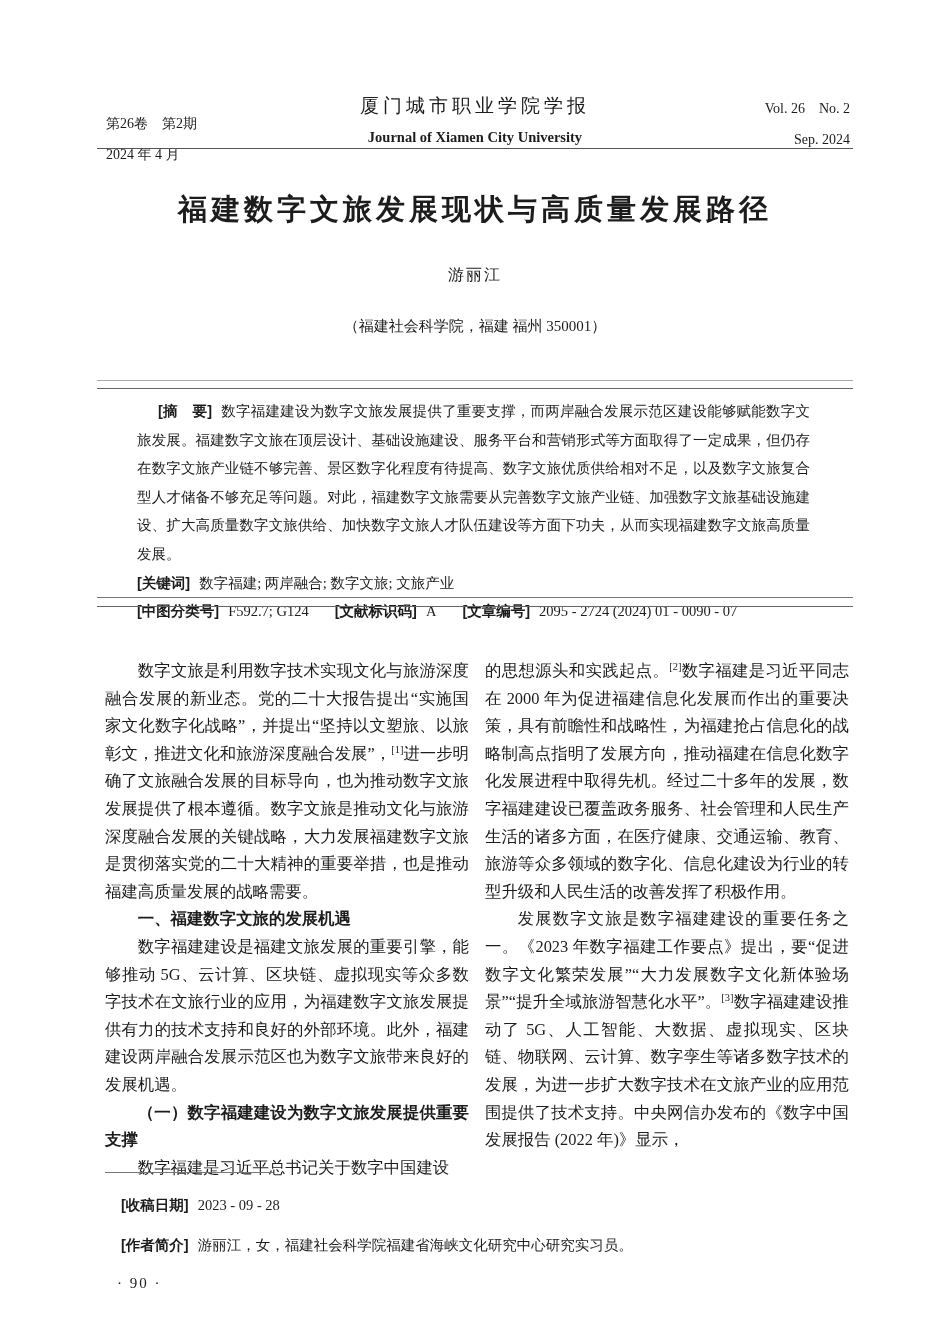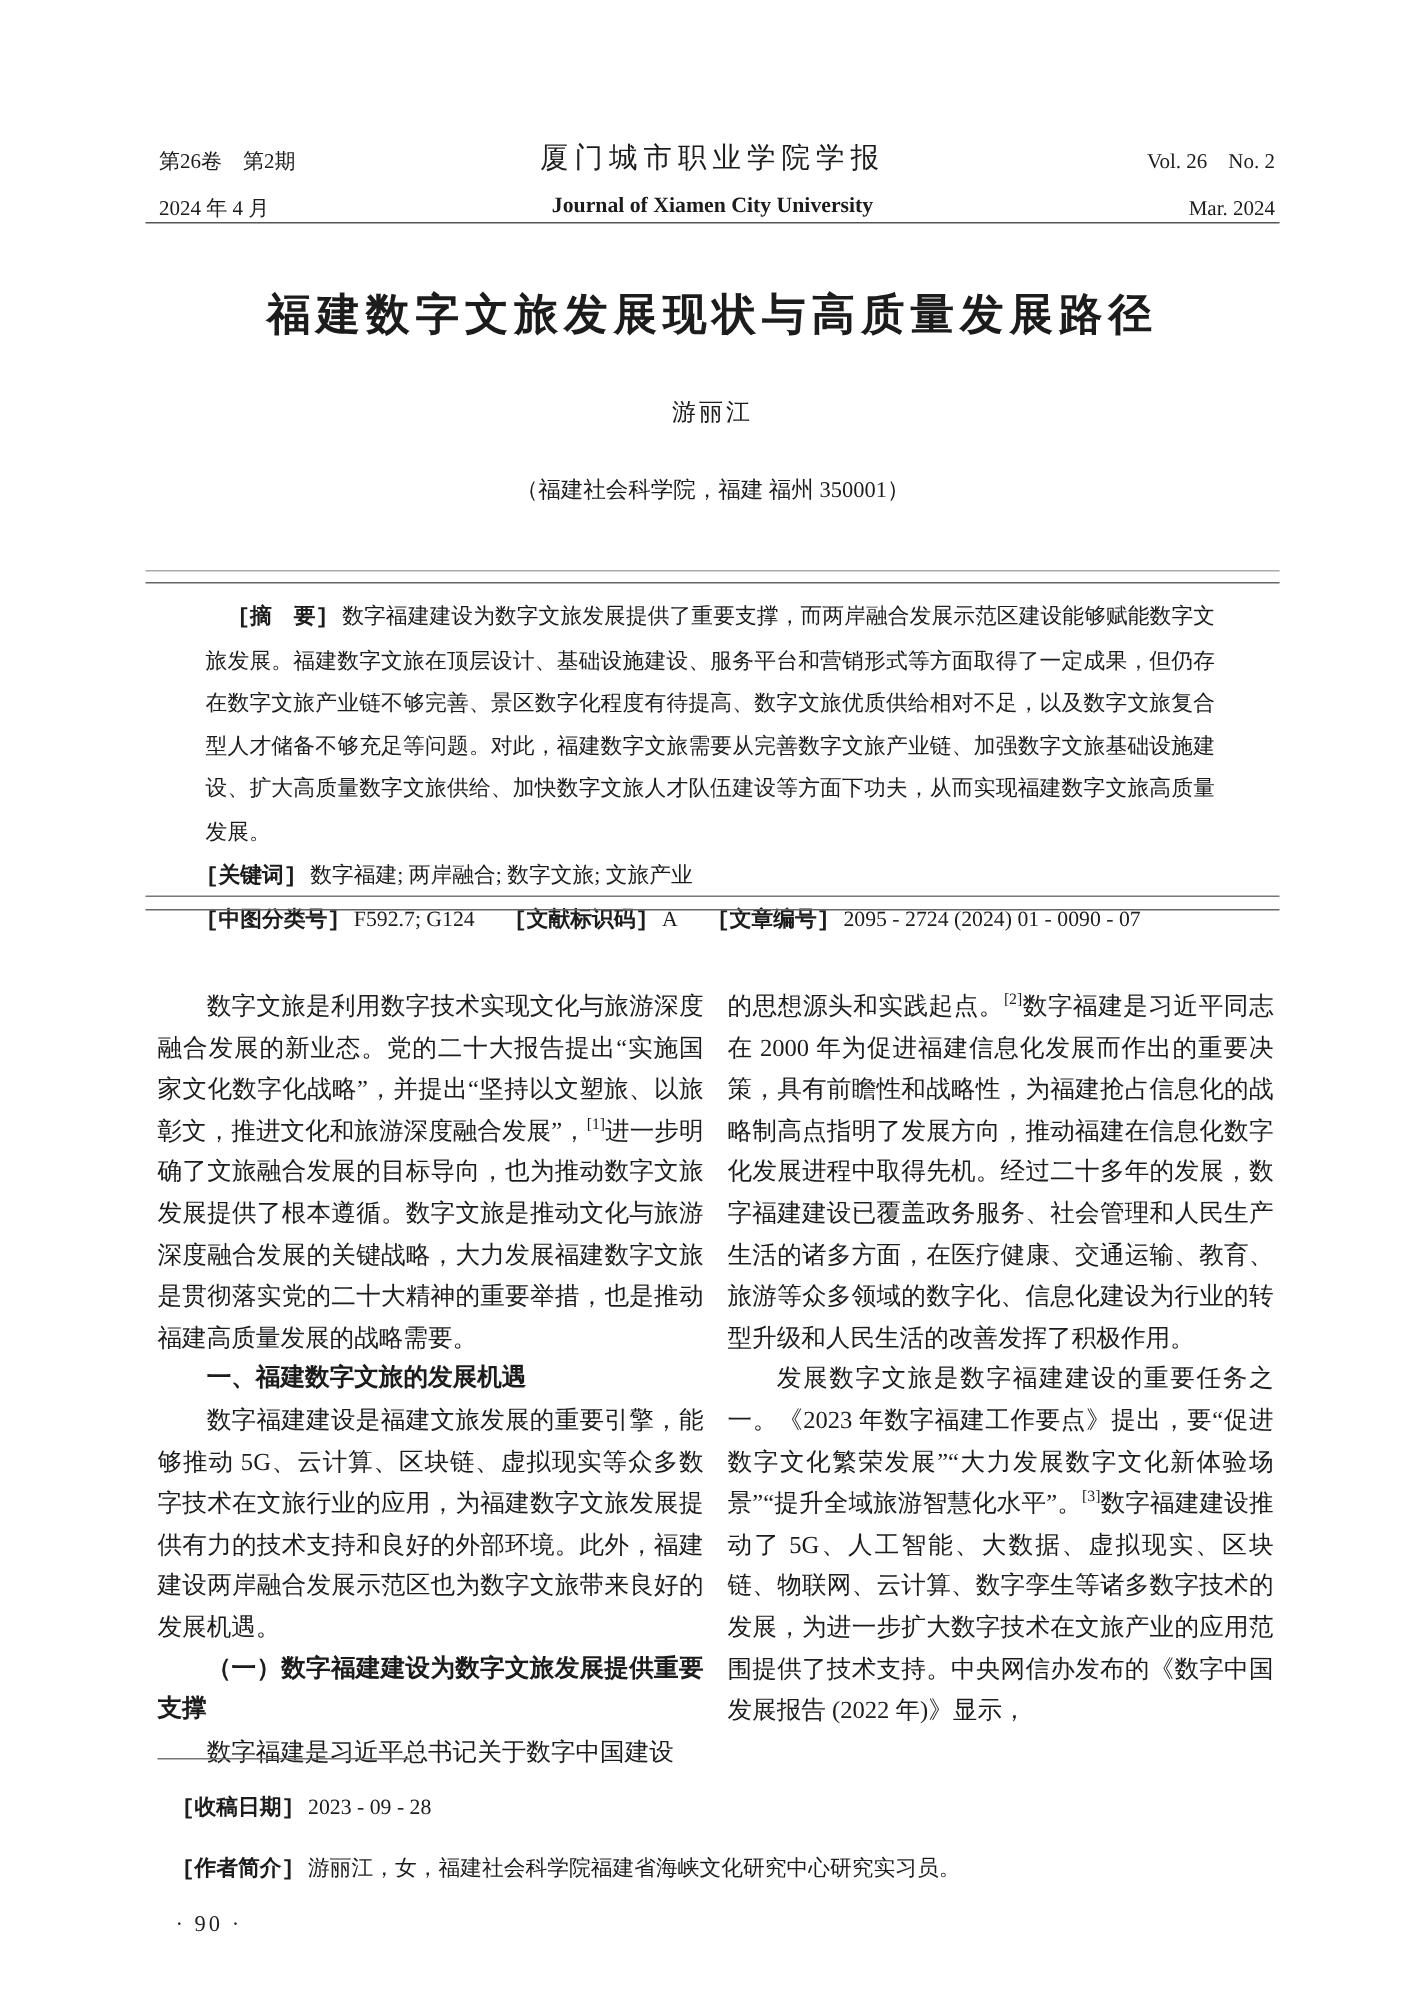--- a/index.html
+++ b/index.html
@@ -6,21 +6,21 @@
   .page{
     position:relative;
     width:950px;height:1344px;
     margin:0 auto;
     background:#ffffff;
     color:#1c1c1c;
     font-family:"Liberation Serif","DejaVu Serif",serif;
     overflow:hidden;
   }
   
-  .hdr-left{position:absolute;left:106px;top:93px;font-size:14px;line-height:31px;}
+  .hdr-left{position:absolute;left:106px;top:108px;font-size:14px;line-height:31px;}
   .hdr-center{position:absolute;left:0;top:90px;width:100%;text-align:center;}
   .hdr-journal-cn{font-size:19px;letter-spacing:4px;line-height:32px;}
   .hdr-journal-en{font-size:14.5px;line-height:31px;font-weight:bold;}
   .hdr-right{position:absolute;right:100px;top:93px;font-size:14px;line-height:31px;text-align:right;}
   .rule{position:absolute;left:97px;width:756px;height:1px;background:#666;}
   .rule-header{top:148px;background:#555;}
   .rule-abs-top1{top:380px;background:#aaa;}
   .rule-abs-top2{top:388px;background:#666;}
   .rule-abs-bot1{top:597px;background:#777;}
   .rule-abs-bot2{top:606px;background:#666;}
@@ -33,21 +33,21 @@
   .author{position:absolute;left:0;top:265px;width:100%;text-align:center;font-size:16px;letter-spacing:2px;}
   .affiliation{position:absolute;left:0;top:317px;width:100%;text-align:center;font-size:15px;}
   
   .abs{
     position:absolute;left:137px;top:397px;width:673px;
     font-size:14.5px;line-height:28.6px;text-align:justify;
   }
   .abs p{margin:0;}
   .abs .lead{text-indent:21px;}
   .lbl{
-    font-family:Liberation Mono, monospace;
+    font-family:Liberation Sans, sans-serif;
     font-weight:bold;
   }
   .lbl-sp{margin-right:9px;}
   .grp-gap{margin-left:26px;}
   
   .col{
     position:absolute;top:645px;width:364px;
     font-size:16.4px;line-height:27.6px;text-align:justify;margin-top:12px;
   }
   .col-left{left:105px;}
@@ -73,21 +73,21 @@
   <div class="hdr-left">
     <div>第26卷　第2期</div>
     <div>2024 年 4 月</div>
   </div>
   <div class="hdr-center">
     <div class="hdr-journal-cn">厦门城市职业学院学报</div>
     <div class="hdr-journal-en">Journal of Xiamen City University</div>
   </div>
   <div class="hdr-right">
     <div>Vol. 26　No. 2</div>
-    <div>Mar. 2024</div>
+    <div>Sep. 2024</div>
   </div>
   <div class="rule rule-header"></div>
 
   <div class="title">福建数字文旅发展现状与高质量发展路径</div>
   <div class="author">游丽江</div>
   <div class="affiliation">（福建社会科学院，福建 福州 350001）</div>
 
   <div class="rule rule-abs-top1"></div>
   <div class="rule rule-abs-top2"></div>
 

